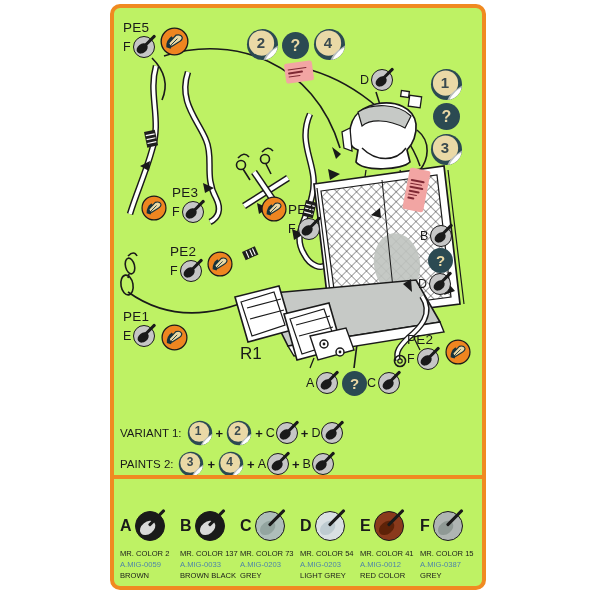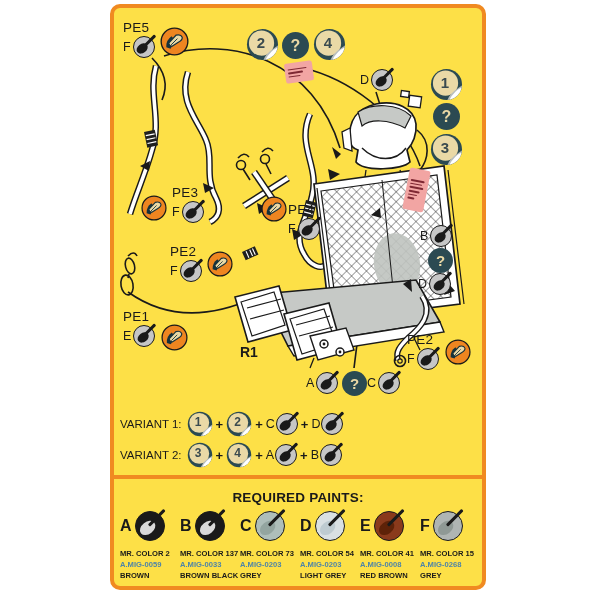--- a/index.html
+++ b/index.html
@@ -1,18 +1,18 @@
 <!DOCTYPE html>
 <html><head>
 <meta charset="utf-8">
 <style>
   html,body{margin:0;padding:0;background:#ffffff;width:600px;height:600px;overflow:hidden;
     font-family:"Liberation Sans", sans-serif;color:#1a1a1a;}
   .page{position:absolute;left:110px;top:4px;width:376px;height:586px;box-sizing:border-box;
-    border:4px solid #F08A21;border-radius:10px;background:#fde047;}
+    border:4px solid #F08A21;border-radius:10px;background:#bef264;}
   .art{position:absolute;left:0;top:0;}
   .abs{position:absolute;}
   
   .brush{box-sizing:border-box;position:relative;border:1.8px solid #1a1a1a;border-radius:50%;
     background:var(--c,#C6C6C6);flex:none;}
   .brush.sm{width:22px;height:22px;}
   .brush.sm::before{content:"";position:absolute;left:2.5px;top:7px;width:12px;height:8.5px;
     border-radius:50%;background:var(--h,#1a1a1a);transform:rotate(-38deg);}
   .brush.sm::after{content:"";position:absolute;left:9px;top:9px;width:17px;height:2.6px;
     background:#1a1a1a;transform:rotate(-45deg);transform-origin:left center;border-radius:1px;}
@@ -32,33 +32,33 @@
   .decal .num{position:absolute;left:0;top:0;right:3px;bottom:4px;display:flex;align-items:center;
     justify-content:center;font-weight:700;color:#3A4A4F;}
   .decal.d33 .num{font-size:15px;}
   .decal.d26 .num{font-size:12px;}
   .qc{display:flex;align-items:center;justify-content:center;background:#2B4A52;color:#EAD9A6;
     border-radius:50%;font-weight:700;flex:none;}
   .qc.abs{position:absolute;}
   .placard{position:absolute;background:#F2A5A3;border-radius:2.5px;display:flex;
     flex-direction:column;justify-content:center;gap:2px;padding:3px;}
   .placard i{display:block;height:1.6px;background:#7E2833;border-radius:1px;}
-  .r1{position:absolute;font-weight:700;font-size:14px;}
-  .variant-row{position:absolute;display:flex;align-items:center;}
+  .r1{position:absolute;font-weight:400;font-size:17px;}
+  .variant-row{position:absolute;display:flex;align-items:center;margin-top:9px;}
   .v-label{font-size:11.5px;margin-right:5px;}
   .v-plus{font-size:13px;font-weight:700;margin:0 3px;}
   .v-letter{font-size:12.5px;margin-right:1px;}
   .divider{position:absolute;left:-2px;right:-2px;height:3.5px;background:#F08A21;}
   .paints-title{position:absolute;left:0;right:0;text-align:center;font-weight:700;
     font-size:13.5px;letter-spacing:.2px;}
   .paints-row{position:absolute;left:6px;right:2px;display:flex;justify-content:space-between;}
   .paint-item{width:60px;}
   .paint-head{display:flex;align-items:center;gap:3px;margin-bottom:7px;}
   .paint-letter{font-size:16px;font-weight:700;}
-  .paint-line{font-size:7.6px;font-weight:700;line-height:1.45;white-space:nowrap;}
+  .paint-line{font-size:7.6px;font-weight:400;line-height:1.45;white-space:nowrap;}
   .paint-mig{color:#4E84A8;}
 </style>
 </head>
 <body>
 
 <svg width="0" height="0" style="position:absolute" aria-hidden="true">
   <defs>
     <symbol id="pe-sym" viewBox="0 0 30 30">
       <circle cx="15" cy="15" r="13.8" fill="#EE8520" stroke="#1a1a1a" stroke-width="1.4"></circle>
       <path d="M6.5,21 Q6,13.5 12,9.5 L15.5,14 L11,22.5 Z" fill="#16323C"></path>
@@ -352,21 +352,21 @@
       <span class="num">2</span>
       </span>
     <span class="v-plus">+</span>
     <span class="v-letter">C</span>
     <span class="brush sm"></span>
     <span class="v-plus">+</span>
     <span class="v-letter">D</span>
     <span class="brush sm"></span>
   </div>
   <div class="variant-row" style="left:6px;top:434px">
-    <span class="v-label">VARIANT 2:</span>
+    <span class="v-label">PAINTS 2:</span>
     <span class="decal d26" style="position:relative;width:26px;height:26px">
       <svg width="26" height="26" viewBox="0 0 34 34">
           <use href="#decal-sym"></use>
         </svg>
       <span class="num">3</span>
       </span>
     <span class="v-plus">+</span>
     <span class="decal d26" style="position:relative;width:26px;height:26px">
       <svg width="26" height="26" viewBox="0 0 34 34">
           <use href="#decal-sym"></use>
@@ -375,21 +375,20 @@
       </span>
     <span class="v-plus">+</span>
     <span class="v-letter">A</span>
     <span class="brush sm"></span>
     <span class="v-plus">+</span>
     <span class="v-letter">B</span>
     <span class="brush sm"></span>
   </div>
 
   <div class="divider" style="top:467px"></div>
-  <div class="paints-title" style="top:482px">REQUIRED PAINTS:</div>
 
   <div class="paints-row" style="top:503px">
     <div class="paint-item">
       <div class="paint-head">
         <span class="paint-letter">A</span>
         <span class="brush lg" style="--c:#1A1A1A;--h:#D9D9D9"></span>
       </div>
       <div class="paint-line">MR. COLOR 2</div>
       <div class="paint-line paint-mig">A.MIG-0059</div>
       <div class="paint-line">BROWN</div>
@@ -420,27 +419,27 @@
       <div class="paint-line">MR. COLOR 54</div>
       <div class="paint-line paint-mig">A.MIG-0203</div>
       <div class="paint-line">LIGHT GREY</div>
     </div>
     <div class="paint-item">
       <div class="paint-head">
         <span class="paint-letter">E</span>
         <span class="brush lg" style="--c:#8A3A1C;--h:#5E2208"></span>
       </div>
       <div class="paint-line">MR. COLOR 41</div>
-      <div class="paint-line paint-mig">A.MIG-0008</div>
-      <div class="paint-line">RED BROWN</div>
+      <div class="paint-line paint-mig">A.MIG-0012</div>
+      <div class="paint-line">RED COLOR</div>
     </div>
     <div class="paint-item">
       <div class="paint-head">
         <span class="paint-letter">F</span>
         <span class="brush lg" style="--c:#AFB5B3;--h:#8F9995"></span>
       </div>
       <div class="paint-line">MR. COLOR 15</div>
-      <div class="paint-line paint-mig">A.MIG-0268</div>
+      <div class="paint-line paint-mig">A.MIG-0387</div>
       <div class="paint-line">GREY</div>
     </div>
   </div>
 
 </div>
 
 </body></html>

